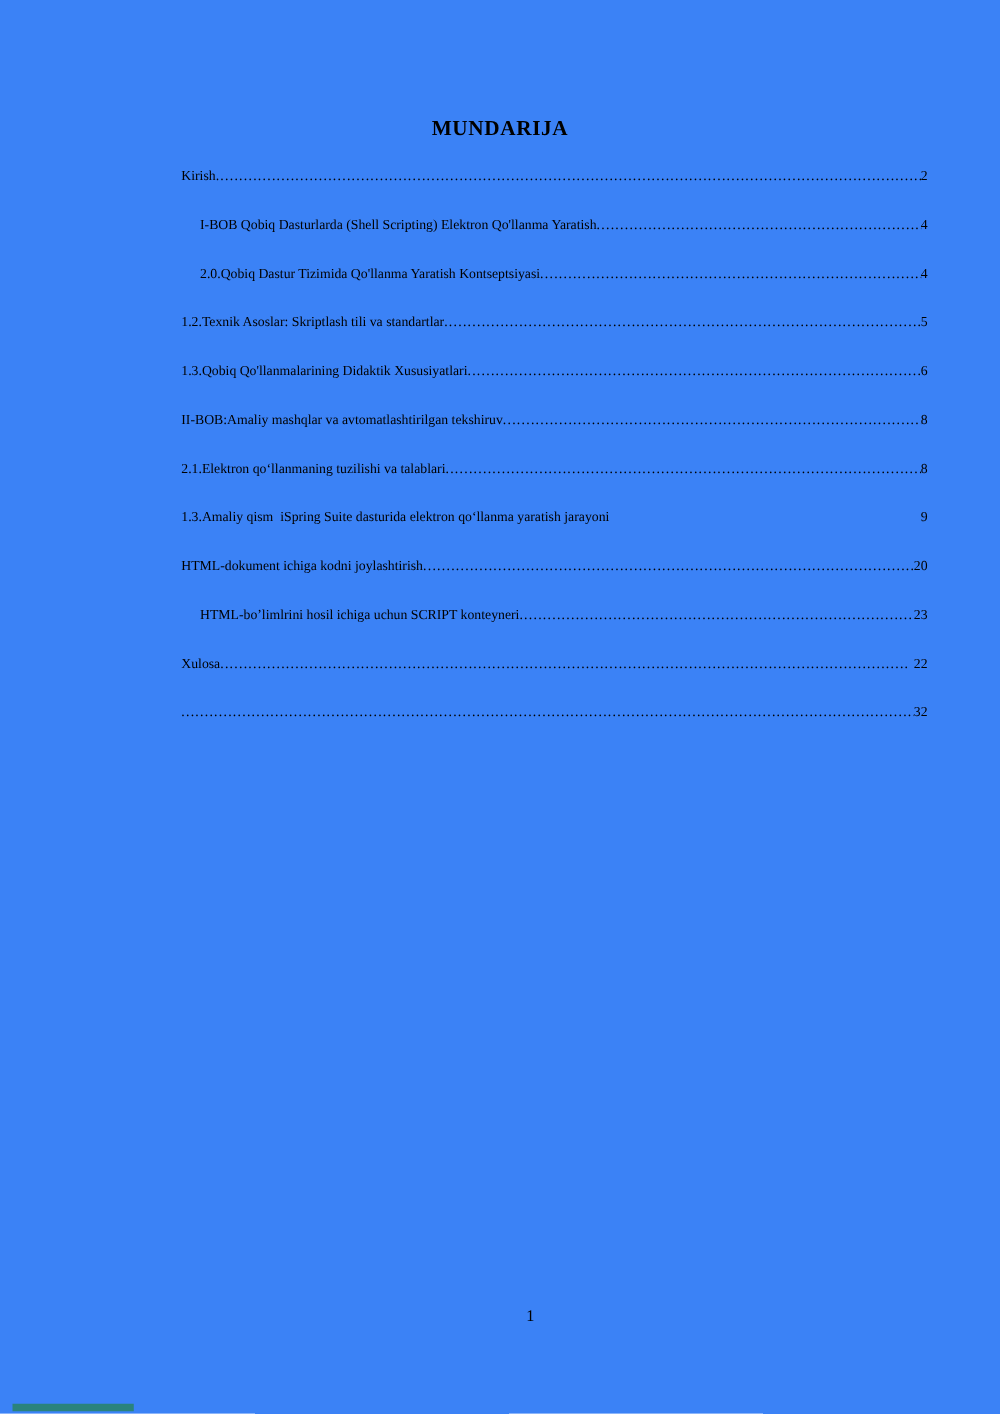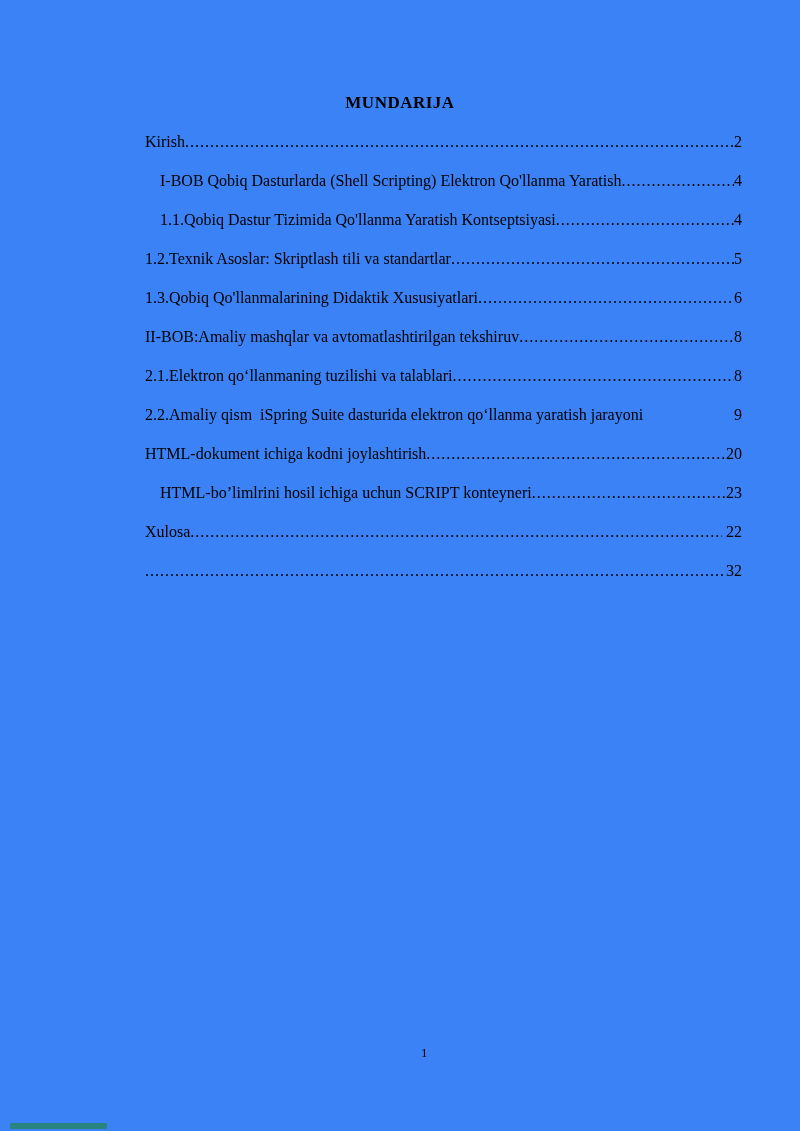--- a/index.html
+++ b/index.html
@@ -25,21 +25,21 @@
   .toc {
     position: absolute;
     top: 122px;
     left: 0;
     right: 58px;
   }
   .toc-entry {
     display: flex;
     align-items: center;
     line-height: 39px;
-    font-size: 16px;
+    font-size: 11px;
   }
   .toc-entry.indent-0 { padding-left: 128px; margin-left: 32px; }
   .toc-entry.indent-1 { padding-left: 145px; }
   .toc-entry-text { white-space: pre; flex: 0 1 auto; }
   .toc-leader {
     flex: 1 1 auto;
     overflow: hidden;
     white-space: nowrap;
     min-width: 0;
   }
@@ -75,21 +75,21 @@
       <span class="toc-entry-text">Kirish</span>
       <span class="toc-leader"></span>
       <span class="toc-entry-page">2</span>
     </div>
       <div class="toc-entry indent-0">
       <span class="toc-entry-text">I-BOB Qobiq Dasturlarda (Shell Scripting) Elektron Qo'llanma Yaratish</span>
       <span class="toc-leader"></span>
       <span class="toc-entry-page">4</span>
     </div>
       <div class="toc-entry indent-0">
-      <span class="toc-entry-text">1.1.Qobiq Dastur Tizimida Qo'llanma Yaratish Kontseptsiyasi</span>
+      <span class="toc-entry-text">2.0.Qobiq Dastur Tizimida Qo'llanma Yaratish Kontseptsiyasi</span>
       <span class="toc-leader"></span>
       <span class="toc-entry-page">4</span>
     </div>
       <div class="toc-entry indent-1">
       <span class="toc-entry-text">1.2.Texnik Asoslar: Skriptlash tili va standartlar</span>
       <span class="toc-leader"></span>
       <span class="toc-entry-page">5</span>
     </div>
       <div class="toc-entry indent-1">
       <span class="toc-entry-text">1.3.Qobiq Qo'llanmalarining Didaktik Xususiyatlari</span>
@@ -100,21 +100,21 @@
       <span class="toc-entry-text">II-BOB:Amaliy mashqlar va avtomatlashtirilgan tekshiruv</span>
       <span class="toc-leader"></span>
       <span class="toc-entry-page">8</span>
     </div>
       <div class="toc-entry indent-1">
       <span class="toc-entry-text">2.1.Elektron qoʻllanmaning tuzilishi va talablari</span>
       <span class="toc-leader"></span>
       <span class="toc-entry-page">8</span>
     </div>
       <div class="toc-entry indent-1 no-leader">
-      <span class="toc-entry-text">2.2.Amaliy qism  iSpring Suite dasturida elektron qoʻllanma yaratish jarayoni</span>
+      <span class="toc-entry-text">1.3.Amaliy qism  iSpring Suite dasturida elektron qoʻllanma yaratish jarayoni</span>
       <span class="toc-leader"></span>
       <span class="toc-entry-page"> 9</span>
     </div>
       <div class="toc-entry indent-1">
       <span class="toc-entry-text">HTML-dokument ichiga kodni joylashtirish</span>
       <span class="toc-leader"></span>
       <span class="toc-entry-page">20</span>
     </div>
       <div class="toc-entry indent-0">
       <span class="toc-entry-text">HTML-bo’limlrini hosil ichiga uchun SCRIPT konteyneri</span>

